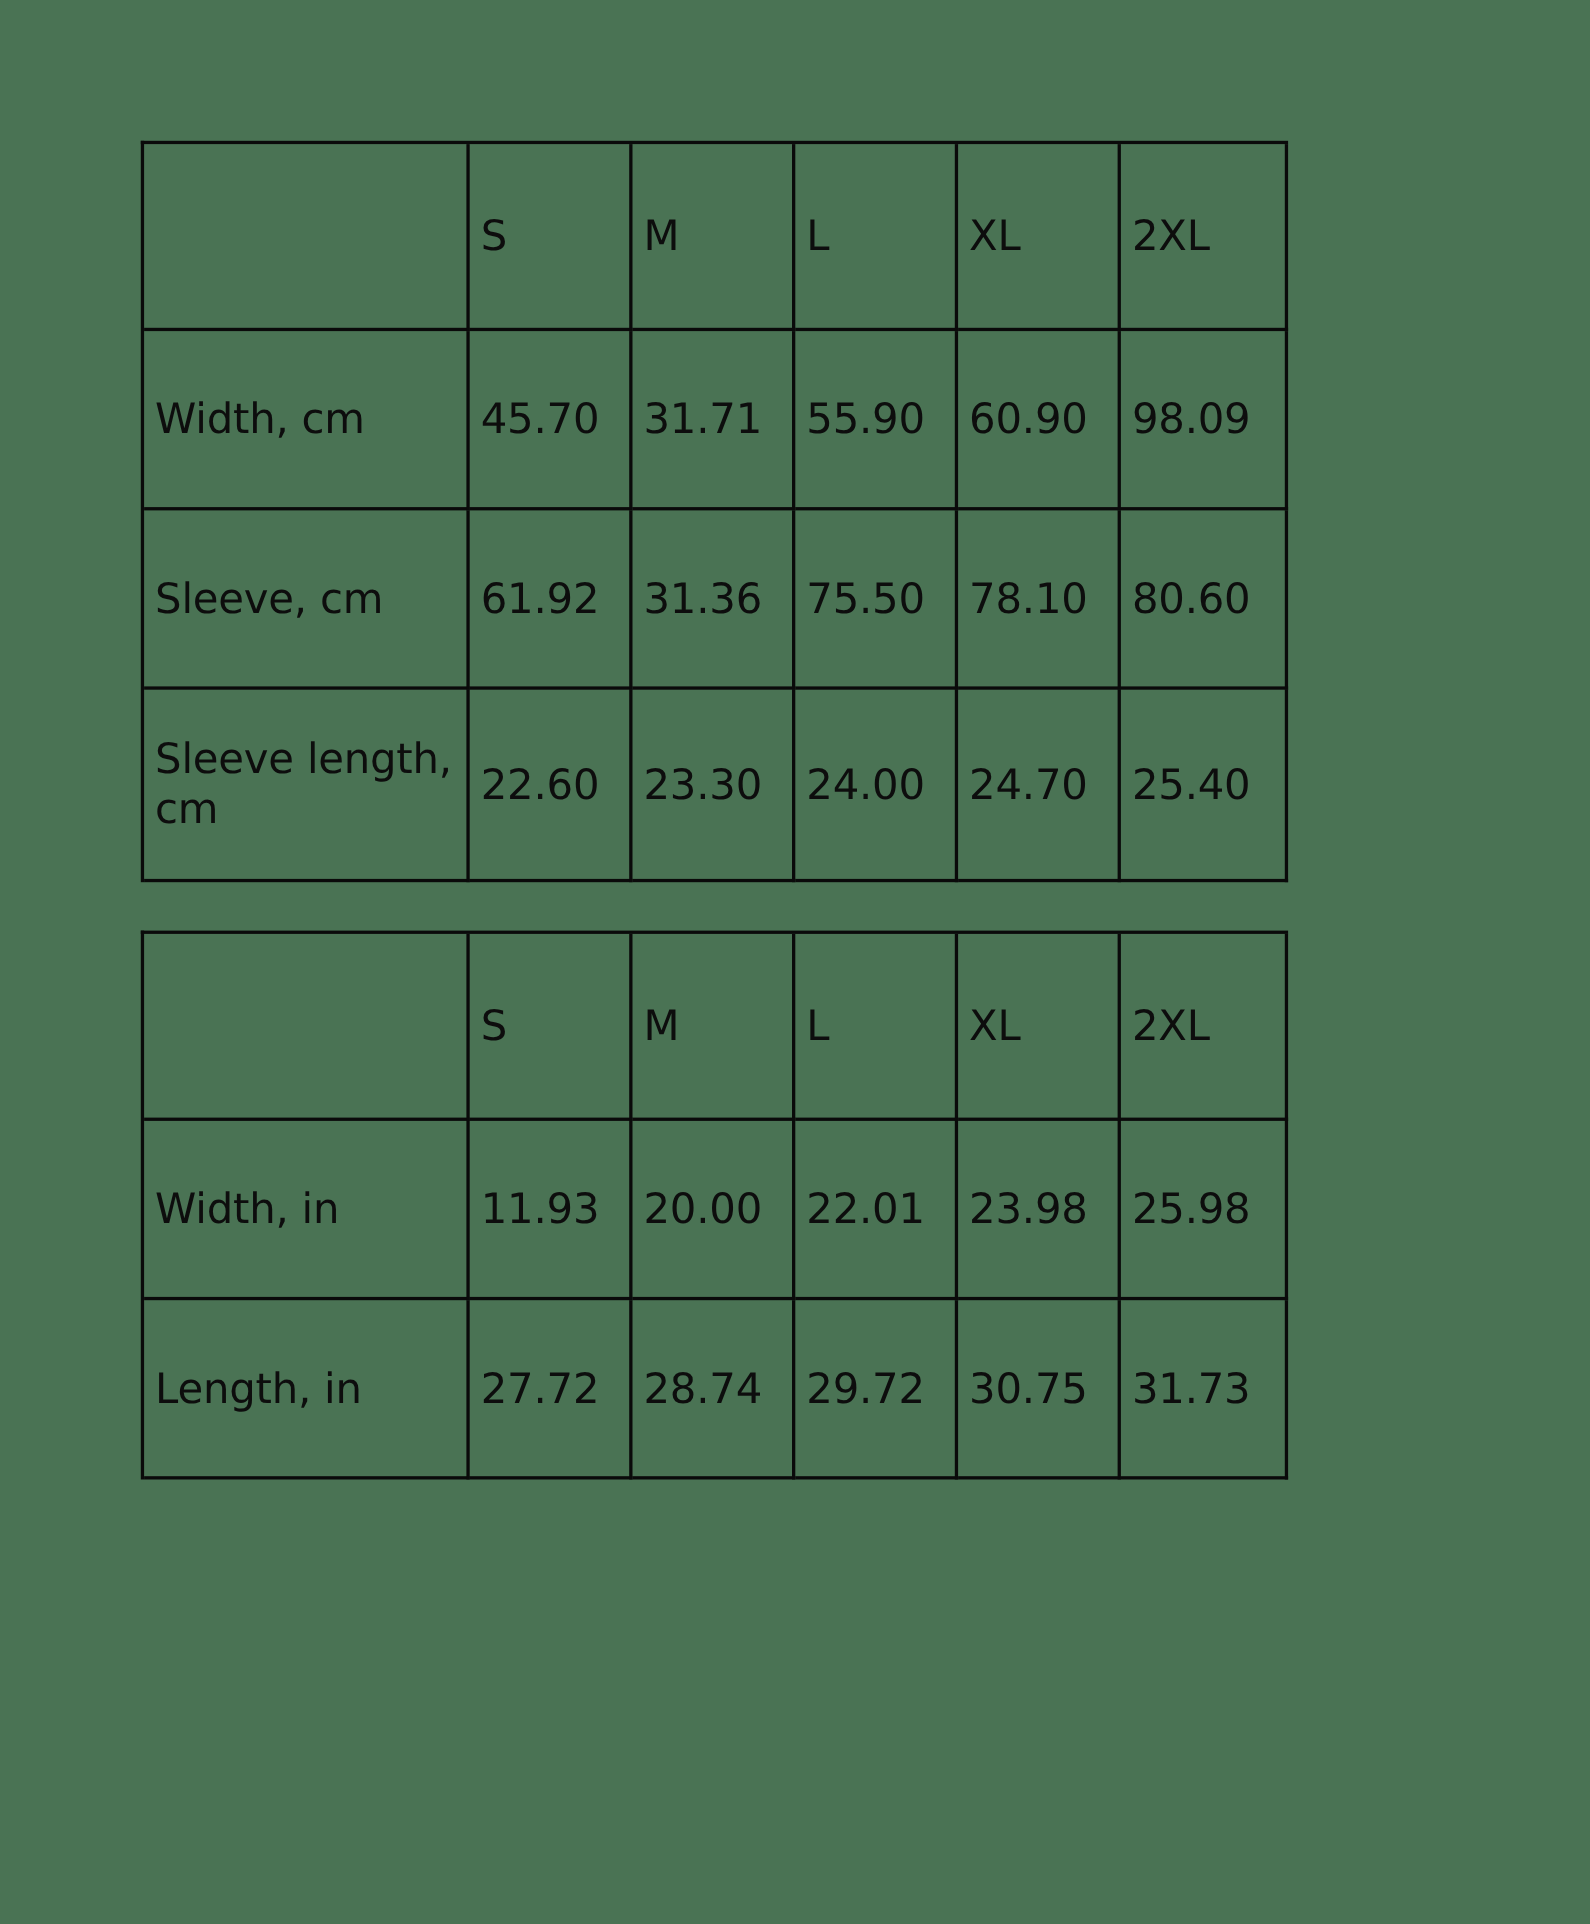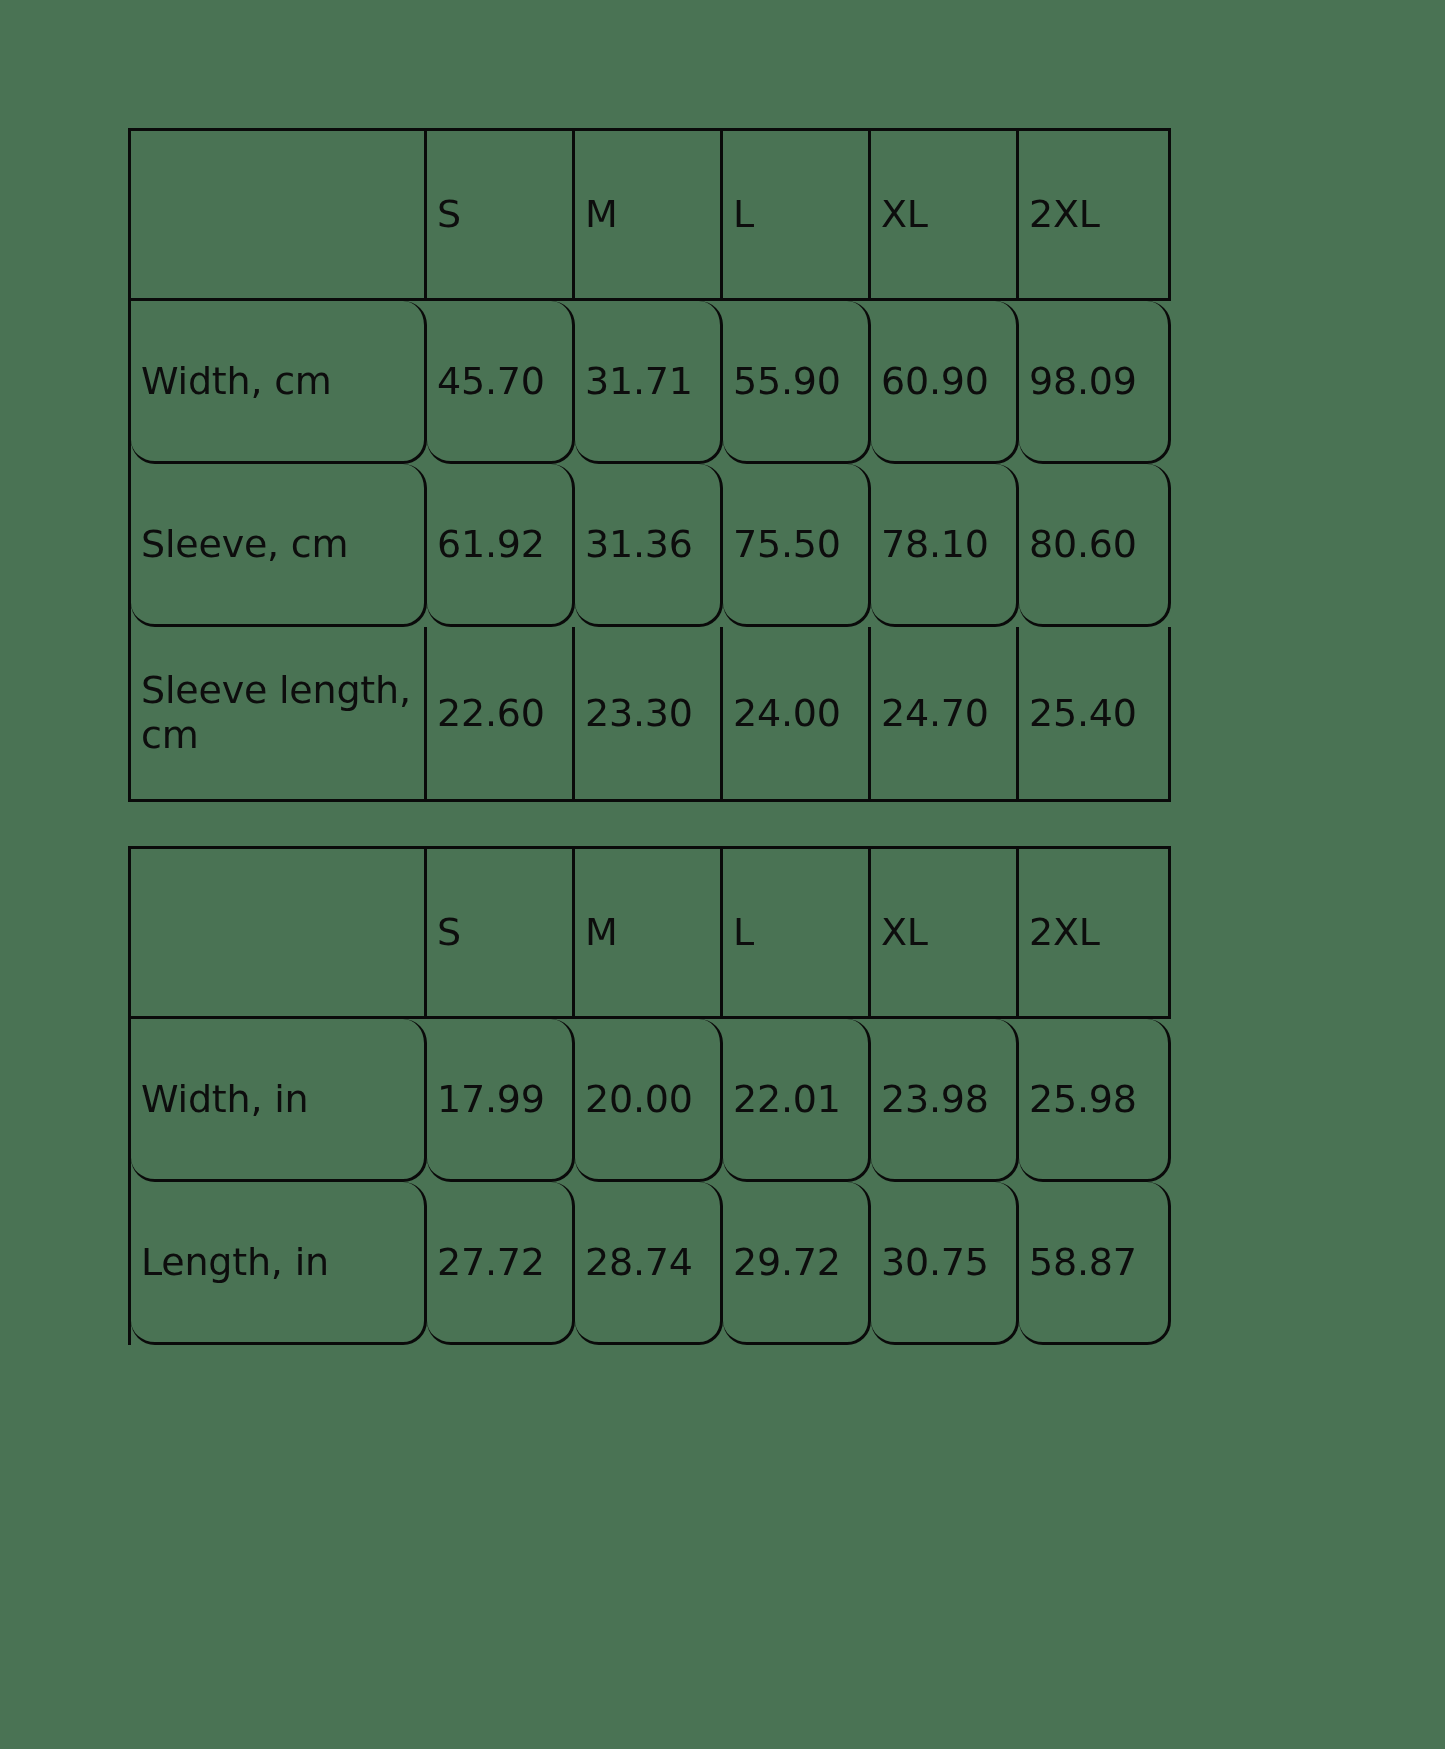--- a/index.html
+++ b/index.html
@@ -45,21 +45,21 @@
     text-align: left;
     background: transparent;
   }
 
   
   .size-table col.label-col  { width: 296px; }
   .size-table col.size-col   { width: 148px; }
   .size-table col.size-col-last { width: 152px; }
 
   .size-table tr.header-row td { height: 155px; }
-  .size-table tr.data-row  td  { height: 148px; border-radius: 24px; }
+  .size-table tr.data-row  td  { height: 148px; }
   .size-table tr.tall-row  td  { height: 160px; }
 
   .table-gap { height: 44px; }
 
   .cell-empty { }
 </style>
 </head>
 <body style="background: rgb(74, 115, 84);">
 
 <div class="page">
@@ -124,30 +124,30 @@
       <tr class="header-row">
         <td class="cell-empty"></td>
         <td>S</td>
         <td>M</td>
         <td>L</td>
         <td>XL</td>
         <td>2XL</td>
       </tr>
       <tr class="data-row">
         <td>Width, in</td>
-        <td>17.99</td>
+        <td>11.93</td>
         <td>20.00</td>
         <td>22.01</td>
         <td>23.98</td>
         <td>25.98</td>
       </tr>
       <tr class="data-row">
         <td>Length, in</td>
         <td>27.72</td>
         <td>28.74</td>
         <td>29.72</td>
         <td>30.75</td>
-        <td>58.87</td>
+        <td>31.73</td>
       </tr>
     </tbody>
   </table>
 
 </div>
 
 </body></html>

